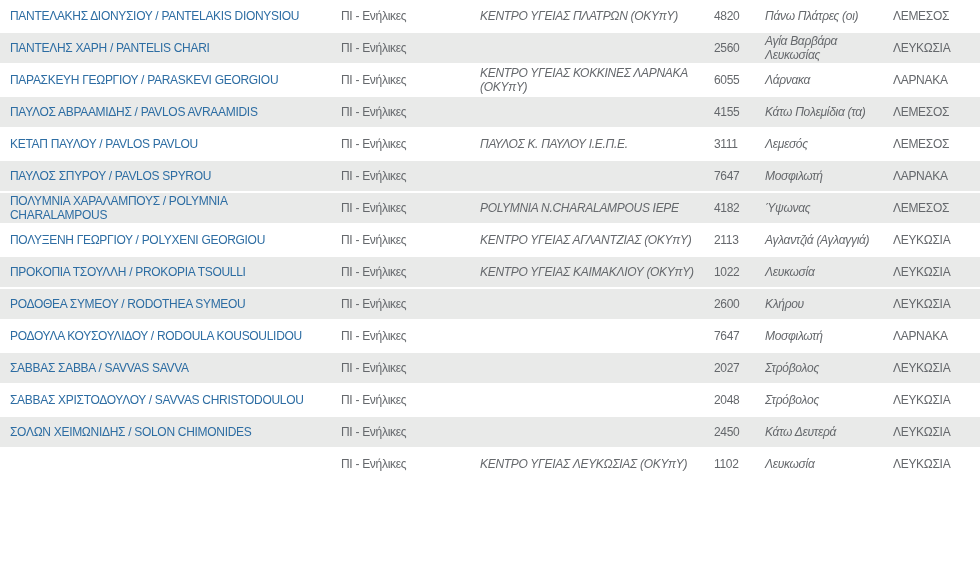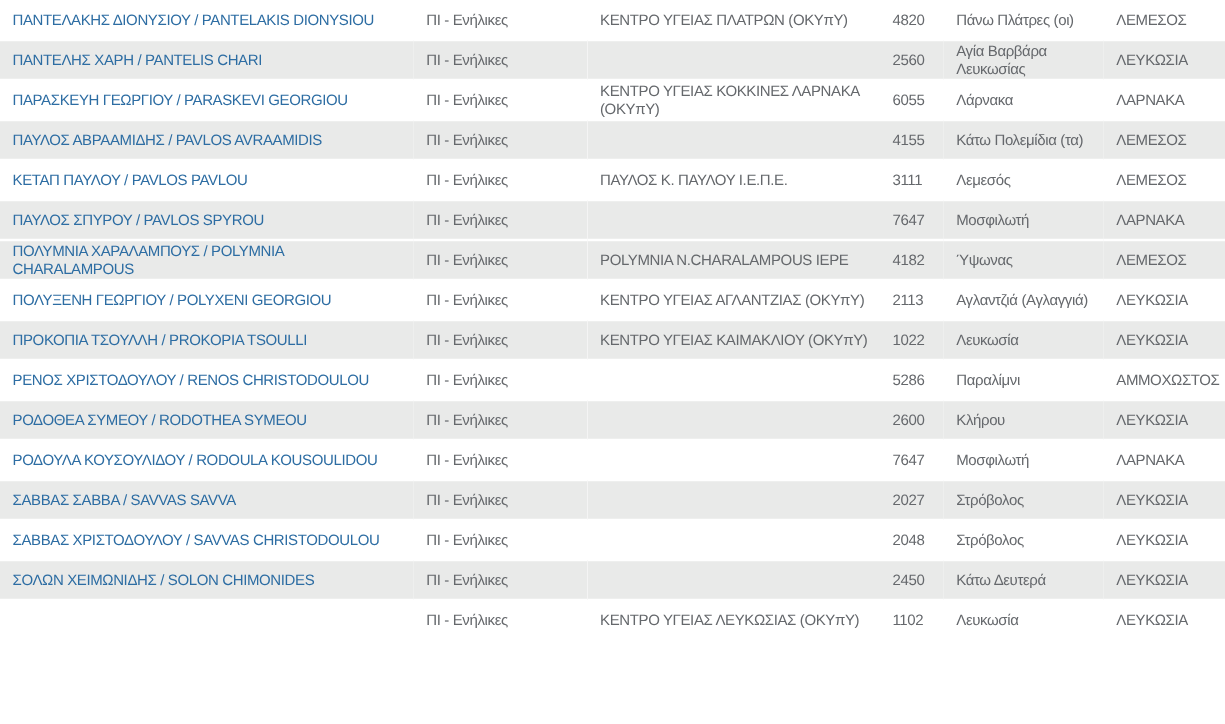--- a/index.html
+++ b/index.html
@@ -32,23 +32,23 @@
     vertical-align: middle;
     line-height: 14px;
     overflow: hidden;
   }
   tr.row-even td {
     background: var(--stripe);
     box-shadow: inset 0 1px 0 #ffffff, inset 0 -1px 0 #ffffff;
   }
   td.c-name { }
   td.c-cat  { }
-  td.c-fac  { padding-left: 8px; padding-right: 4px; }
+  td.c-fac  { padding-left: 8px; padding-right: 4px; font-style: italic; }
   td.c-code { padding-left: 5px; }
-  td.c-loc  { padding-left: 8px; padding-right: 0; }
+  td.c-loc  { padding-left: 8px; padding-right: 0; font-style: italic; }
   td.c-dist { }
   a.name-link {
     color: var(--link);
     text-decoration: none;
     cursor: pointer;
   }
 </style>
 </head>
 <body>
 
@@ -155,30 +155,20 @@
     <td class="c-name">
       <a class="name-link" href="#">ΠΡΟΚΟΠΙΑ ΤΣΟΥΛΛΗ / PROKOPIA TSOULLI</a>
     </td>
     <td class="c-cat">ΠΙ - Ενήλικες</td>
     <td class="c-fac">ΚΕΝΤΡΟ ΥΓΕΙΑΣ ΚΑΙΜΑΚΛΙΟΥ (ΟΚΥπΥ)</td>
     <td class="c-code">1022</td>
     <td class="c-loc">Λευκωσία</td>
     <td class="c-dist">ΛΕΥΚΩΣΙΑ</td>
   </tr>
 
-  <tr class="row-odd">
-    <td class="c-name">
-      <a class="name-link" href="#">ΡΕΝΟΣ ΧΡΙΣΤΟΔΟΥΛΟΥ / RENOS CHRISTODOULOU</a>
-    </td>
-    <td class="c-cat">ΠΙ - Ενήλικες</td>
-    <td class="c-fac"></td>
-    <td class="c-code">5286</td>
-    <td class="c-loc">Παραλίμνι</td>
-    <td class="c-dist">ΑΜΜΟΧΩΣΤΟΣ</td>
-  </tr>
 
   <tr class="row-even">
     <td class="c-name">
       <a class="name-link" href="#">ΡΟΔΟΘΕΑ ΣΥΜΕΟΥ / RODOTHEA SYMEOU</a>
     </td>
     <td class="c-cat">ΠΙ - Ενήλικες</td>
     <td class="c-fac"></td>
     <td class="c-code">2600</td>
     <td class="c-loc">Κλήρου</td>
     <td class="c-dist">ΛΕΥΚΩΣΙΑ</td>

